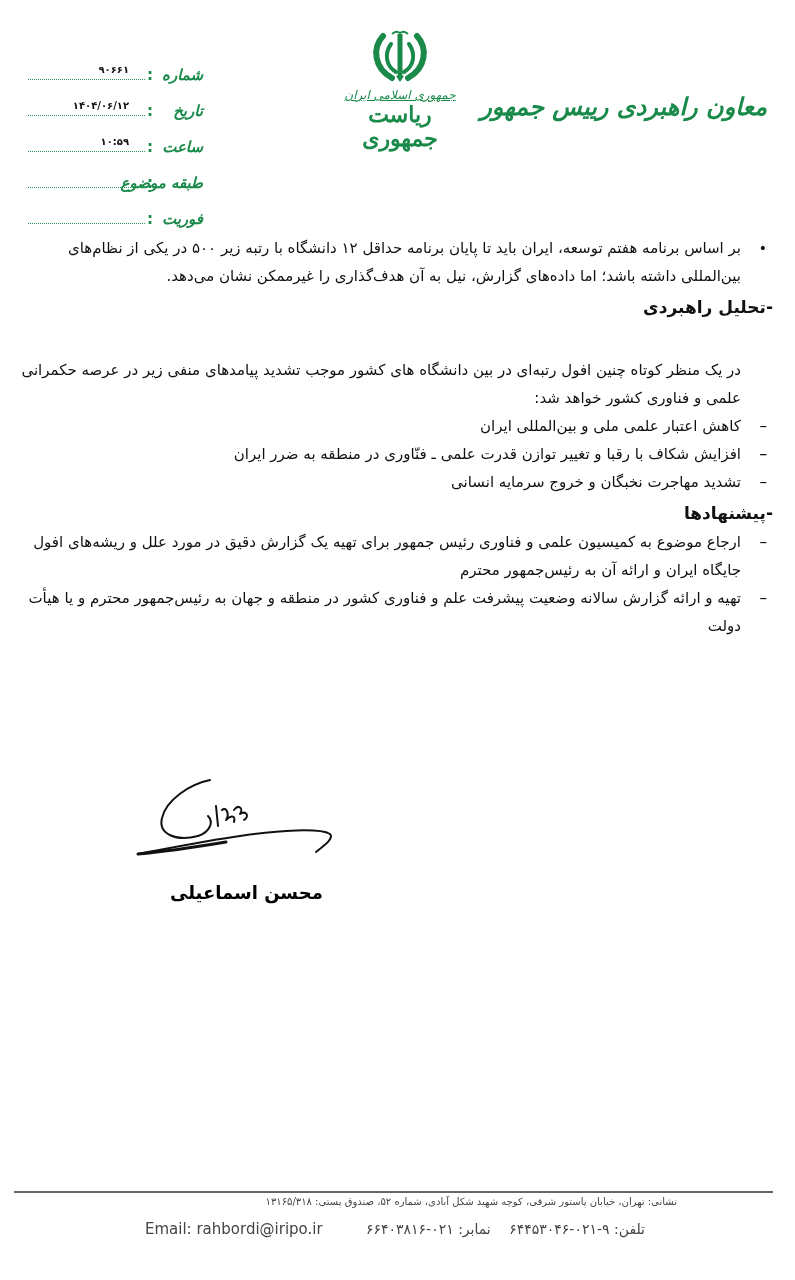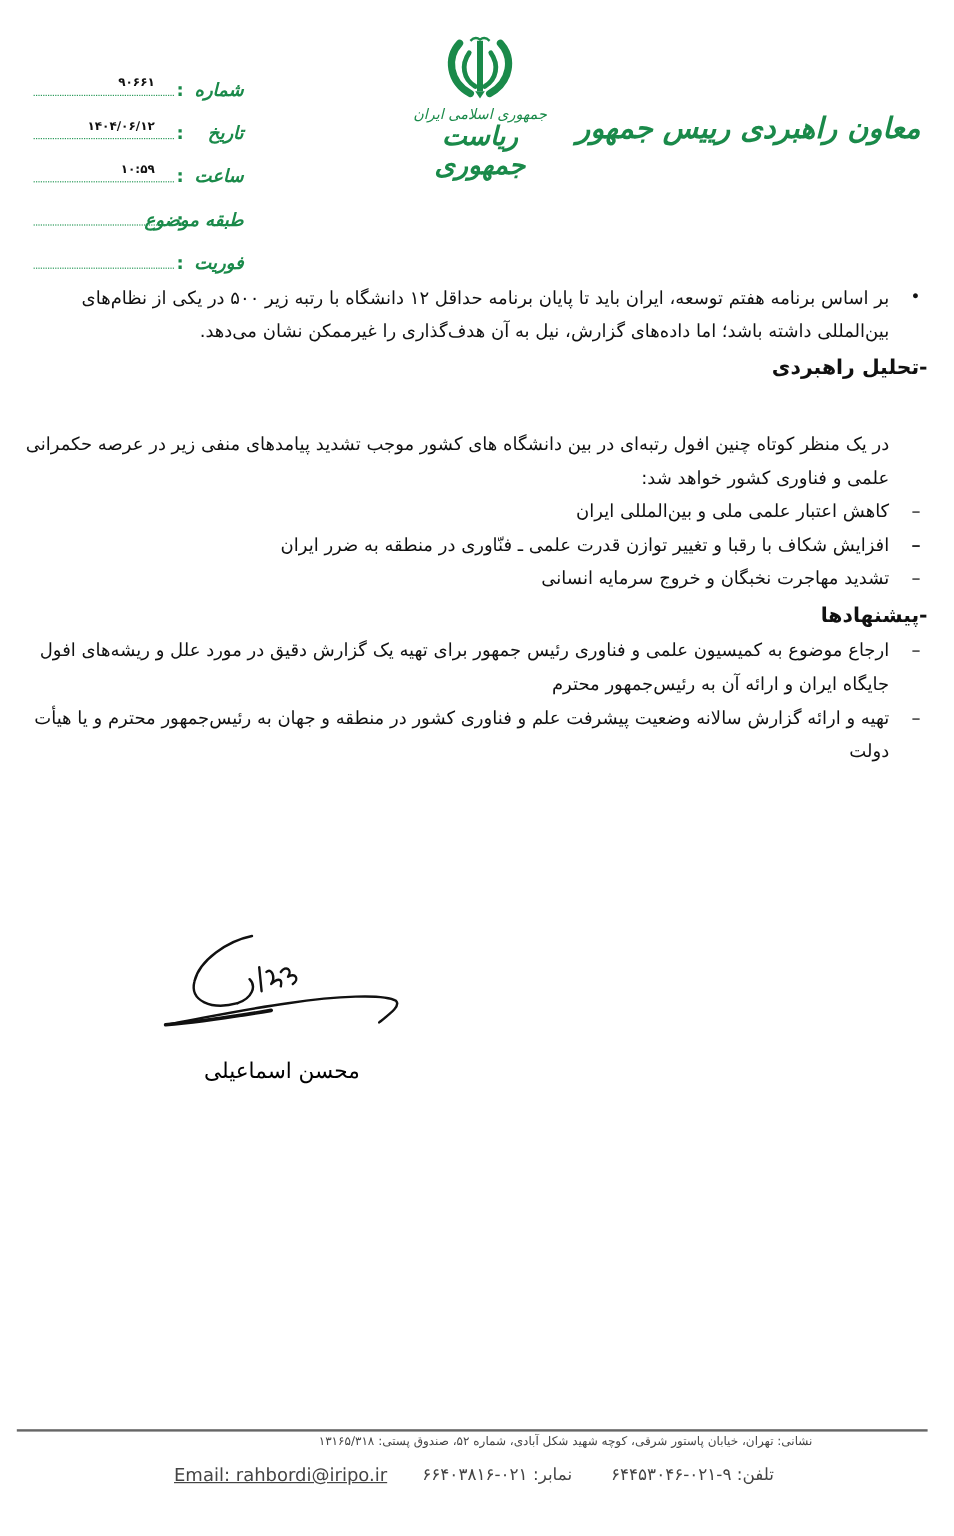--- a/index.html
+++ b/index.html
@@ -33,24 +33,24 @@
       color: #111; direction: ltr;
     }
 
     .emblem-block {
       position: absolute; left: 330px; top: 28px; width: 140px; text-align: center;
       color: #1a8a4a;
     }
     .emblem-svg { display: block; margin: 0 auto; }
     .emblem-line1 {
       direction: rtl; font-family: "DejaVu Serif", serif; font-style: italic;
-      font-size: 12px; margin-top: 4px; color: #1a8a4a;
+      font-size: 12px; margin-top: 4px; color: #1a8a4a; text-decoration: underline;
     }
     .emblem-line2 {
-      direction: rtl; font-family: "DejaVu Serif", serif; font-style: italic; font-weight: bold;
+      direction: rtl; font-family: "DejaVu Serif", serif; font-weight: bold;
       font-size: 22px; color: #1a8a4a; line-height: 1.1;
     }
 
     .office-title {
       position: absolute; right: 28px; top: 92px; direction: rtl;
       font-family: "DejaVu Serif", serif; font-style: italic; font-weight: bold;
       font-size: 24px; color: #1a8a4a; white-space: nowrap;
     }
 
     
@@ -71,40 +71,40 @@
     .dash-list { list-style: none; margin: 0; padding: 0; }
     .dash-item { position: relative; padding-right: 32px; }
     .dash-mark { position: absolute; right: 6px; top: 0; }
 
     
     .signature-block {
       position: absolute; left: 130px; top: 770px; width: 220px; height: 160px;
     }
     .signer-name {
       position: absolute; left: 40px; top: 112px; direction: rtl;
-      font-weight: normal; font-size: 18px; color: #000; white-space: nowrap;
+      font-weight: bold; font-size: 18px; color: #000; white-space: nowrap;
     }
 
     
     .footer-rule {
       position: absolute; left: 14px; right: 22px; top: 1191px;
       border-top: 2px solid #666;
     }
     .footer-address {
       position: absolute; right: 118px; top: 1196px; direction: rtl;
       font-size: 10px; color: #444; white-space: nowrap;
     }
     .footer-contact {
       position: absolute; right: 150px; top: 1221px; direction: rtl;
       font-size: 14px; color: #444; white-space: nowrap;
     }
-    .footer-contact span { margin-left: 28px; }
+    .footer-contact span { margin-left: 14px; }
     .footer-email {
       position: absolute; left: 145px; top: 1220px; direction: ltr;
-      font-size: 15px; color: #444; white-space: nowrap; text-decoration: underline;
+      font-size: 15px; color: #444; white-space: nowrap;
     }
   </style>
 </head>
 <body>
 
 <div class="page">
 
   <div class="meta-block">
     <div class="meta-row">
       <span class="meta-label">شماره</span>

